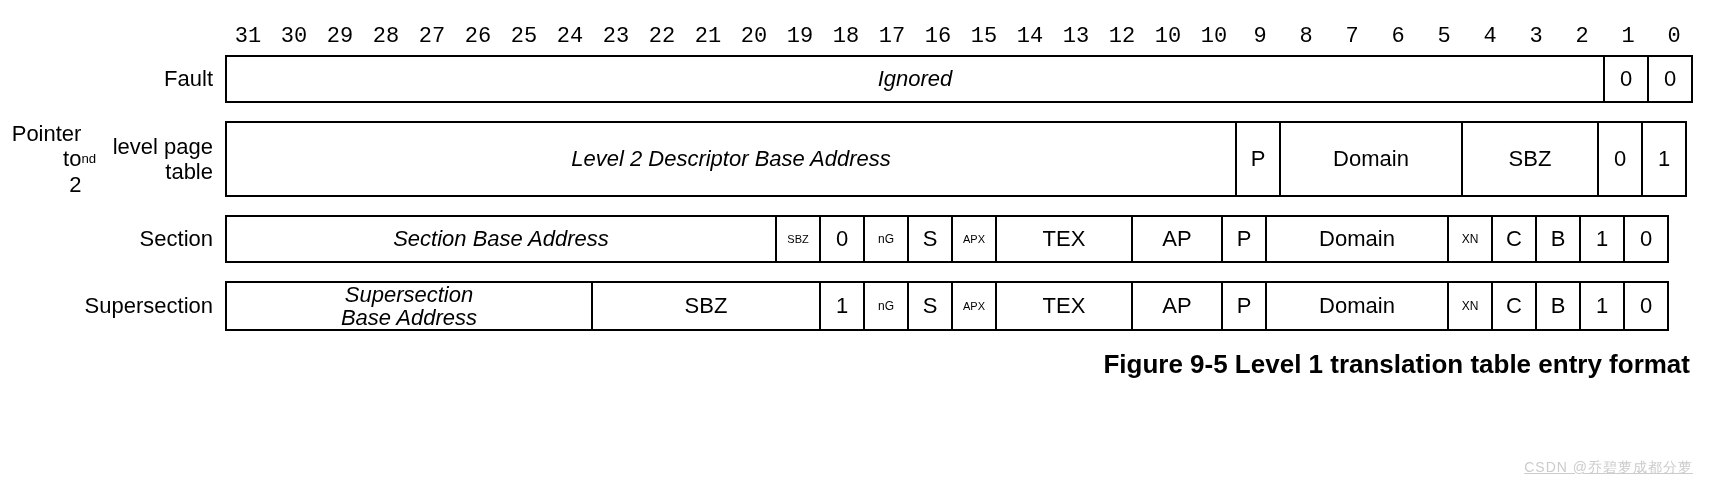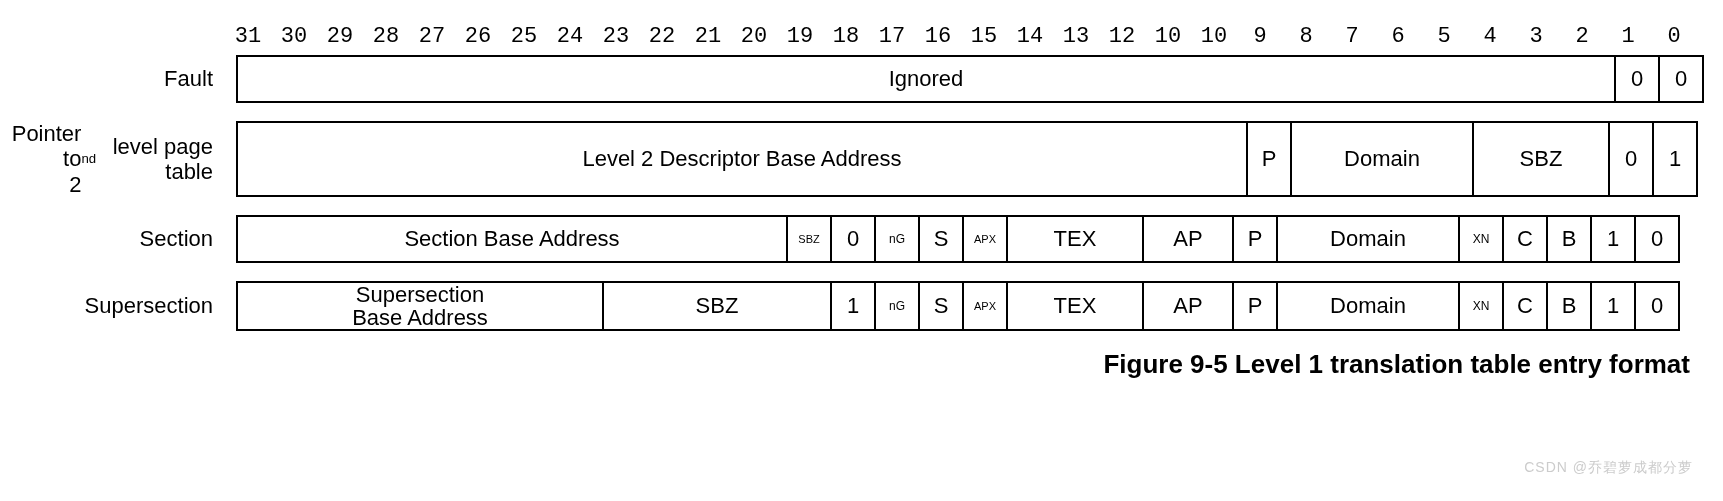--- a/index.html
+++ b/index.html
@@ -45,39 +45,40 @@
   .field {
     border: 2px solid #000;
     display: flex;
     align-items: center;
     justify-content: center;
     text-align: center;
     min-height: 48px;
     line-height: 1.05;
     margin-left: -2px; 
   }
-  .field:first-child { margin-left: 11px; }
+  .field:first-child { margin-left: 0; font-style: italic; }
   .small { font-size: 12px; letter-spacing: 0; }
   .tiny  { font-size: 11px; line-height: 0.95; }
   sup { font-size: 0.6em; vertical-align: super; line-height: 0; }
   .caption {
     text-align: right;
     font-weight: bold;
     font-size: 26px;
     margin-top: 16px;
     padding-right: 20px;
   }
   .watermark {
     position: absolute;
     right: 30px;
     bottom: 24px;
     color: #ccc;
     font-size: 14px;
     letter-spacing: 1px;
     pointer-events: none;
+    text-decoration: underline;
   }
 </style>
 </head>
 <body>
 
 <div class="wrap">
 
   <div class="row bits-row">
     <div class="label"></div>
     <div class="bits" id="bits">

